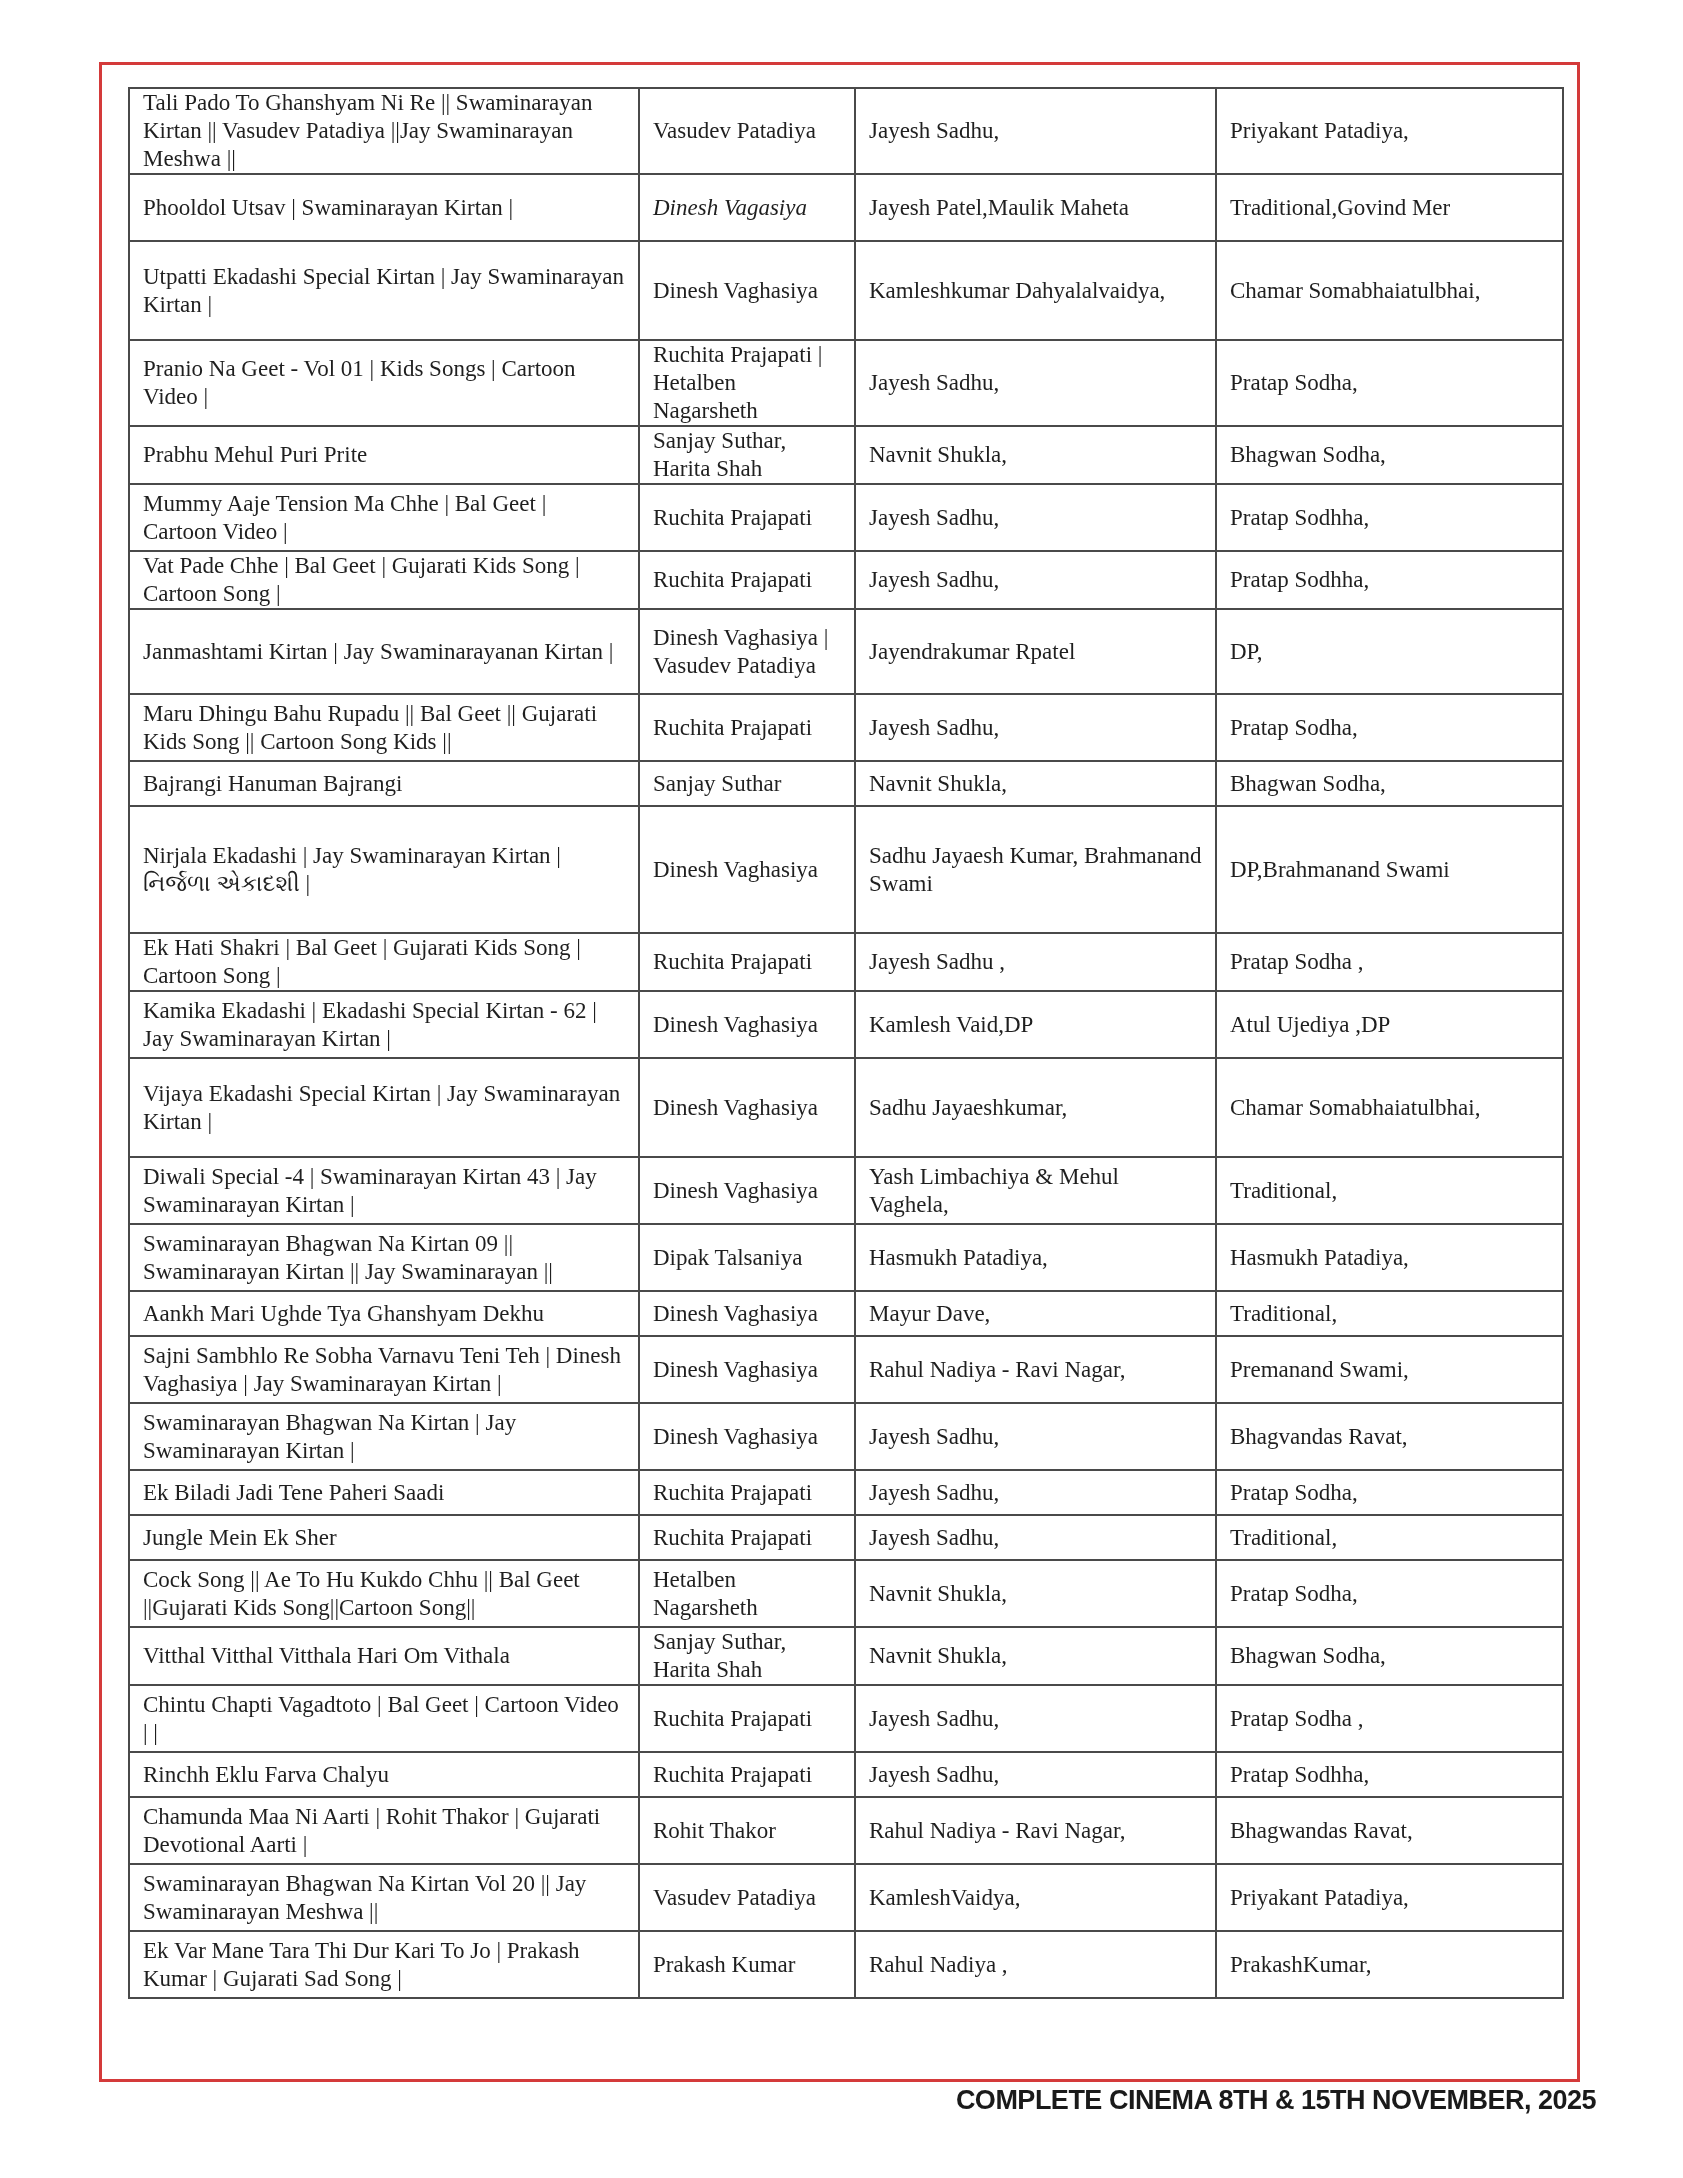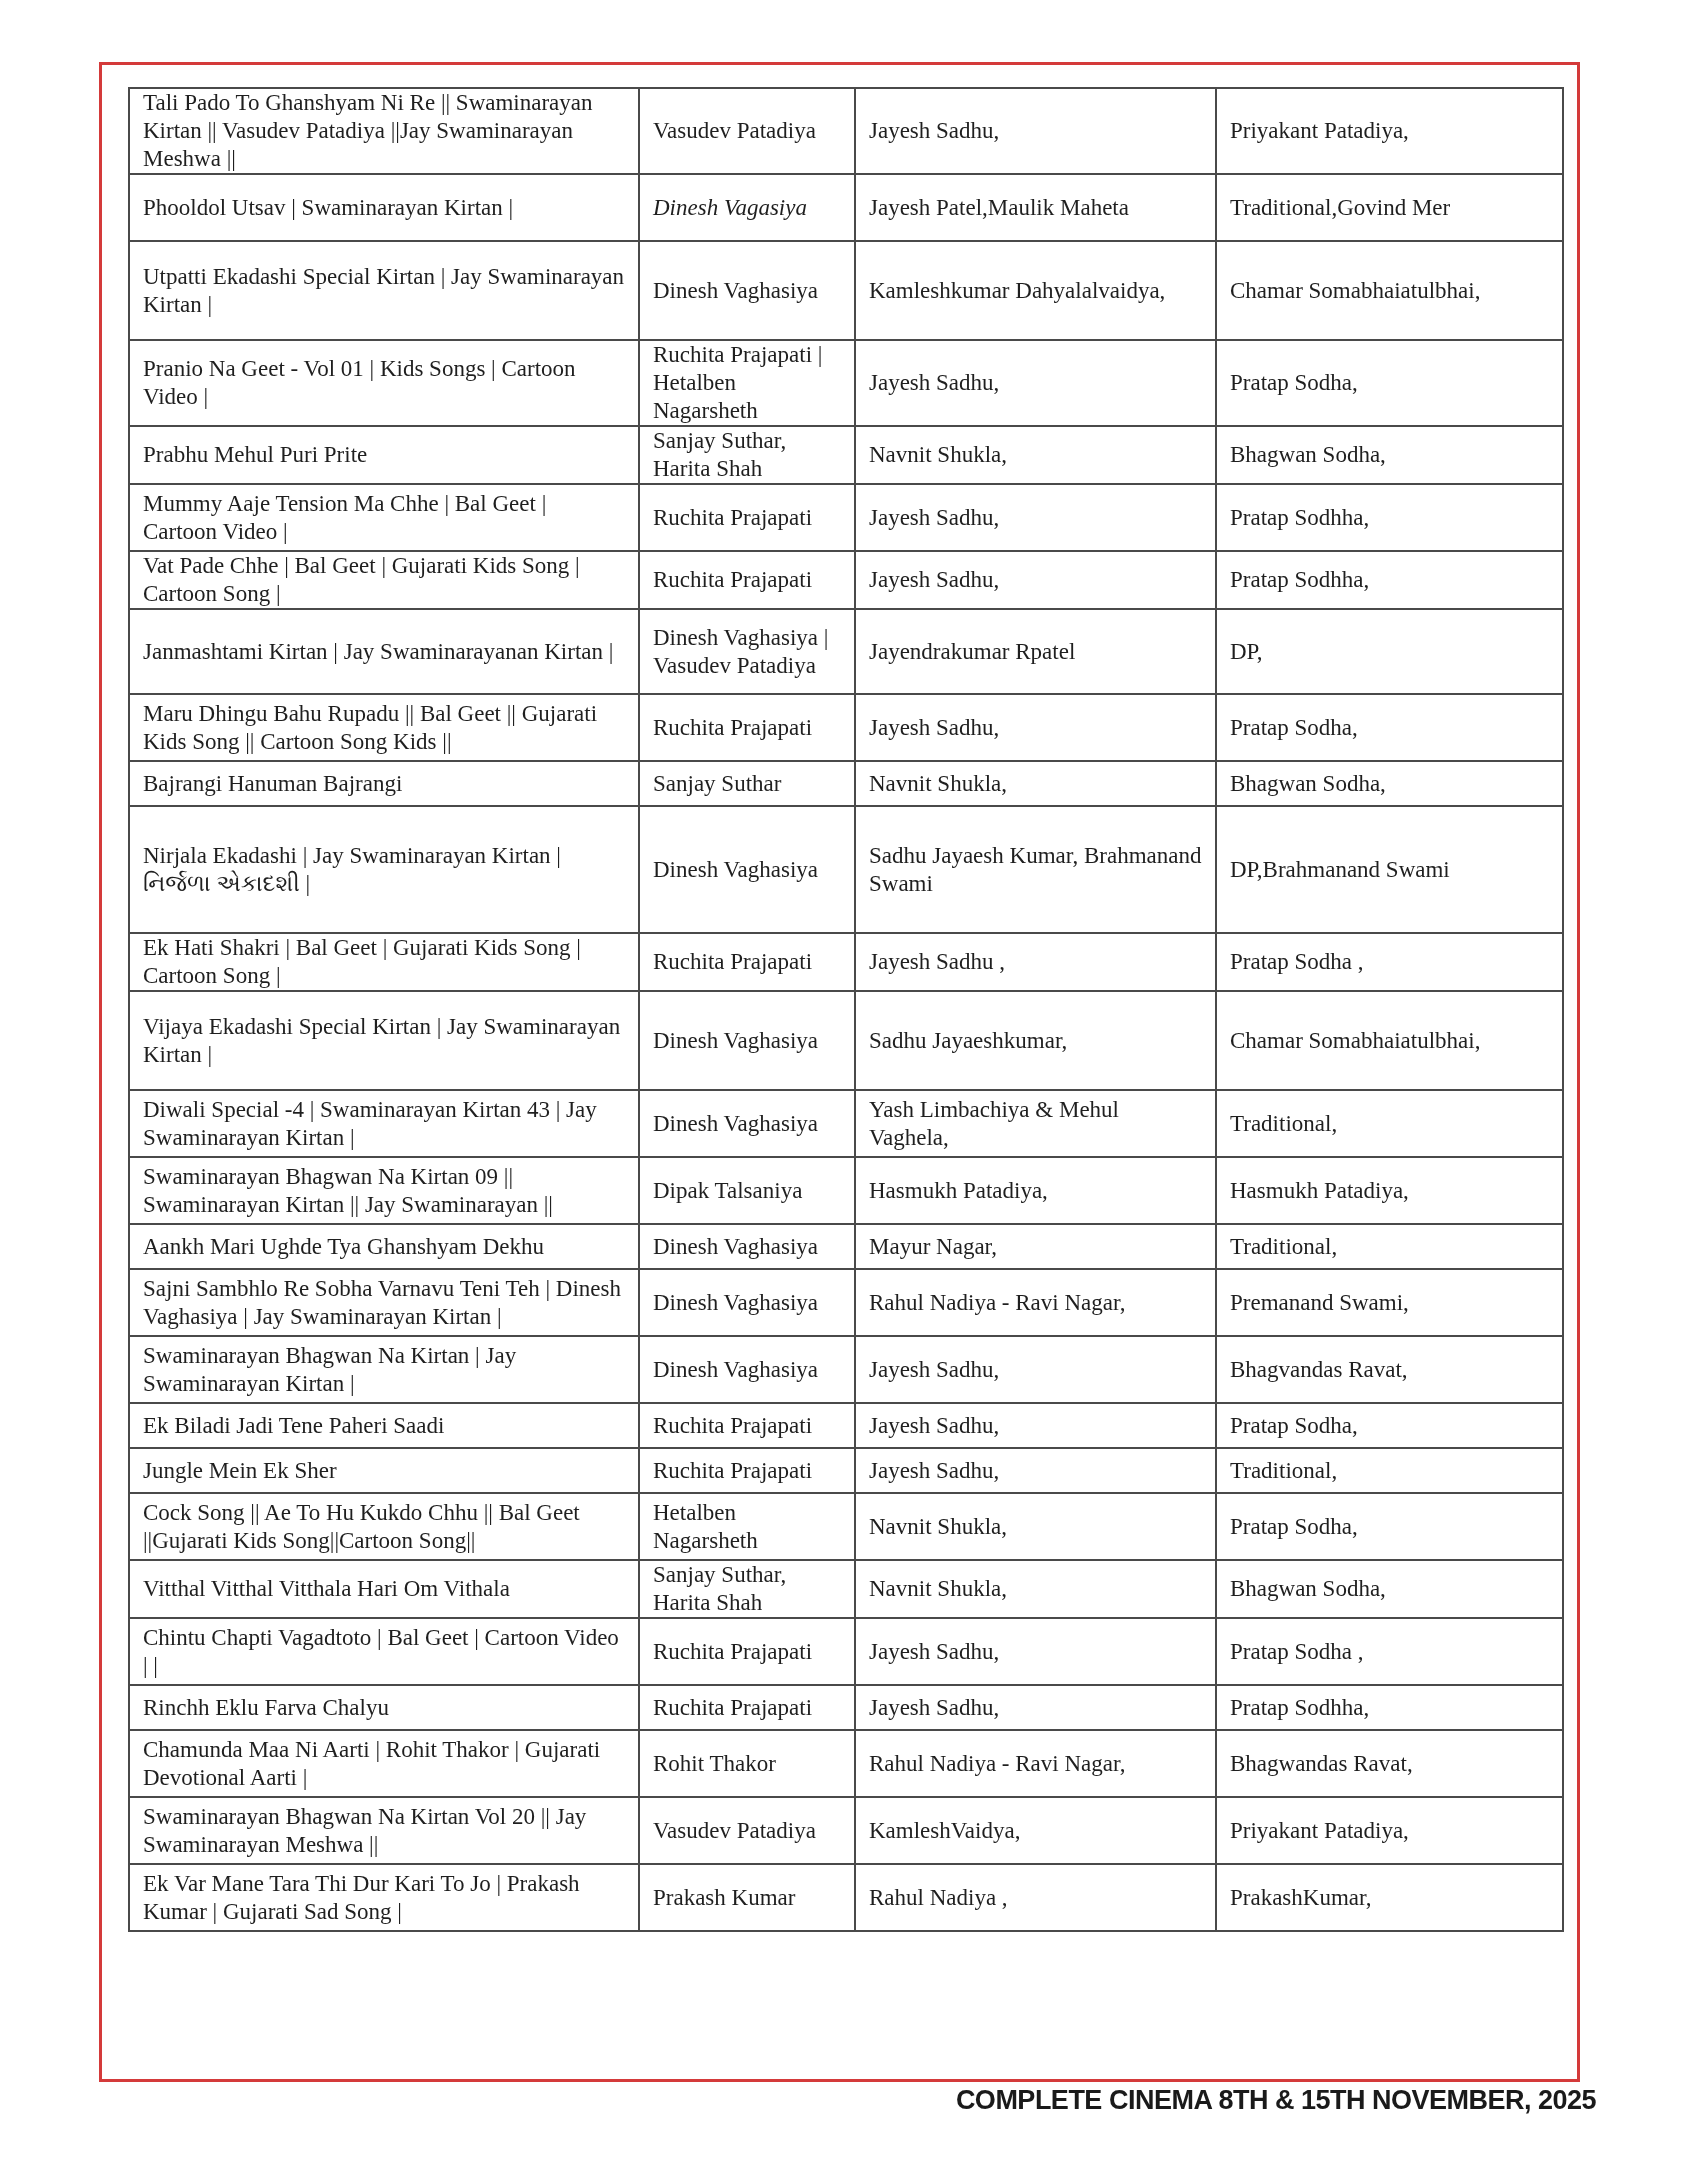--- a/index.html
+++ b/index.html
@@ -105,20 +105,26 @@
         <td>Dinesh Vaghasiya</td>
         <td>Sadhu Jayaesh Kumar, Brahmanand Swami</td>
         <td>DP,Brahmanand Swami</td>
       </tr>
       <tr style="height: 57px;">
         <td>Ek Hati Shakri | Bal Geet | Gujarati Kids Song | Cartoon Song |</td>
         <td>Ruchita Prajapati</td>
         <td>Jayesh Sadhu ,</td>
         <td> Pratap Sodha ,</td>
       </tr>
+      <tr style="height: 67px;">
+        <td>Kamika Ekadashi | Ekadashi Special Kirtan - 62 | Jay Swaminarayan Kirtan |</td>
+        <td>Dinesh Vaghasiya</td>
+        <td>Kamlesh Vaid,DP</td>
+        <td>Atul Ujediya ,DP</td>
+      </tr>
       <tr style="height: 99px; margin-left: 36px;">
         <td>Vijaya Ekadashi Special Kirtan | Jay Swaminarayan Kirtan |</td>
         <td>Dinesh Vaghasiya</td>
         <td>Sadhu Jayaeshkumar,</td>
         <td>Chamar Somabhaiatulbhai,</td>
       </tr>
       <tr style="height: 67px;">
         <td>Diwali Special -4 | Swaminarayan Kirtan 43 | Jay Swaminarayan Kirtan |</td>
         <td>Dinesh Vaghasiya</td>
         <td>Yash Limbachiya &amp; Mehul Vaghela,</td>
@@ -126,21 +132,21 @@
       </tr>
       <tr style="height: 67px;">
         <td>Swaminarayan Bhagwan Na Kirtan 09 || Swaminarayan Kirtan || Jay Swaminarayan ||</td>
         <td>Dipak Talsaniya</td>
         <td>Hasmukh Patadiya,</td>
         <td>Hasmukh Patadiya,</td>
       </tr>
       <tr style="height: 45px;">
         <td>Aankh Mari Ughde Tya Ghanshyam Dekhu</td>
         <td>Dinesh Vaghasiya</td>
-        <td>Mayur Nagar,</td>
+        <td>Mayur Dave,</td>
         <td>Traditional,</td>
       </tr>
       <tr style="height: 67px;">
         <td>Sajni Sambhlo Re Sobha Varnavu Teni Teh | Dinesh Vaghasiya | Jay Swaminarayan Kirtan |</td>
         <td>Dinesh Vaghasiya</td>
         <td>Rahul Nadiya - Ravi Nagar,</td>
         <td>Premanand Swami,</td>
       </tr>
       <tr style="height: 67px;">
         <td>Swaminarayan Bhagwan Na Kirtan | Jay Swaminarayan Kirtan |</td>

